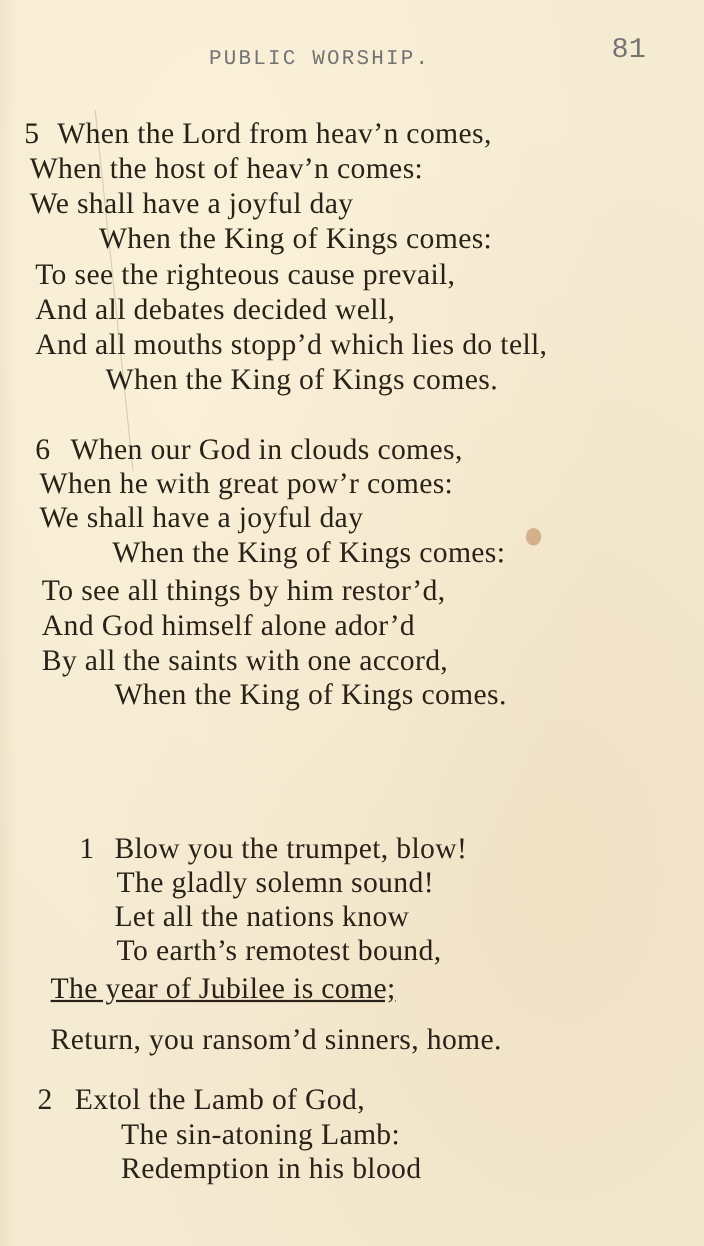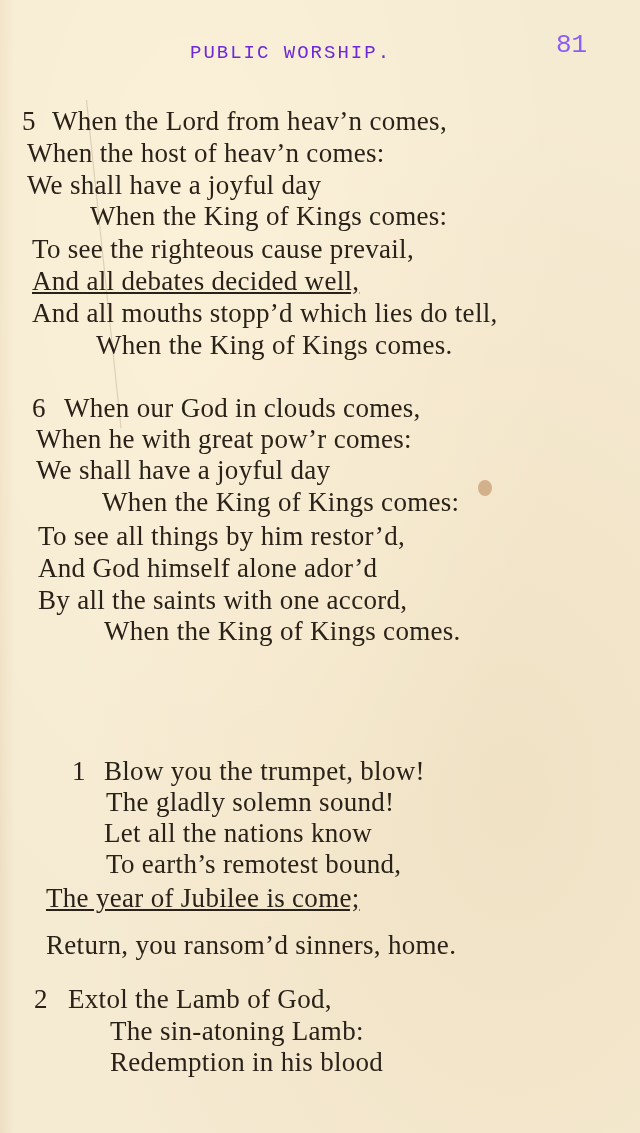--- a/index.html
+++ b/index.html
@@ -11,26 +11,26 @@
         radial-gradient(ellipse at 80% 70%, rgba(230,210,170,0.35), rgba(0,0,0,0) 60%),
         linear-gradient(90deg, rgba(210,190,150,0.25) 0px, rgba(0,0,0,0) 14px);
       position: relative;
       font-family: "Liberation Serif", "DejaVu Serif", serif;
       color: #2a2218;
     }
     .page { position: absolute; inset: 0; }
     .running-head {
       position: absolute; left: 190px; top: 42px;
       font-family: "Liberation Mono", "DejaVu Sans Mono", monospace;
-      font-size: 19px; letter-spacing: 2px; color: #6d28d9;
+      font-size: 19px; letter-spacing: 2px; color: #737373;
     }
     .page-number {
       position: absolute; left: 556px; top: 30px;
       font-family: "Liberation Mono", "DejaVu Sans Mono", monospace;
-      font-size: 26px; color: #8b5cf6;
+      font-size: 26px; color: #737373;
     }
     .line {
       position: absolute; white-space: nowrap;
       font-size: 27px; line-height: 30px; letter-spacing: 0.3px;
     }
     .hymn-title {
       position: absolute; left: 190px; top: 683px;
       font-size: 26px; letter-spacing: 1.5px; white-space: nowrap;
     }
     .stain {
@@ -52,21 +52,21 @@
   <div class="running-head">PUBLIC WORSHIP.</div>
   <div class="page-number">81</div>
 
   <div>
     <span class="line" style="left:22px; top:106px;">5</span>
     <span class="line" style="left:52px; top:106px;">When the Lord from heav’n comes,</span>
     <span class="line" style="left:27px; top:138px;">When the host of heav’n comes:</span>
     <span class="line" style="left:27px; top:170px;">We shall have a joyful day</span>
     <span class="line" style="left:90px; top:201px;">When the King of Kings comes:</span>
     <span class="line" style="left:32px; top:234px;">To see the righteous cause prevail,</span>
-    <span class="line" style="left:32px; top:266px;text-decoration:underline;">And all debates decided well,</span>
+    <span class="line" style="left:32px; top:266px;">And all debates decided well,</span>
     <span class="line" style="left:32px; top:298px;text-align:center;">And all mouths stopp’d which lies do tell,</span>
     <span class="line" style="left:96px; top:330px;">When the King of Kings comes.</span>
   </div>
 
   <div>
     <span class="line" style="left:32px; top:393px;">6</span>
     <span class="line" style="left:64px; top:393px;">When our God in clouds comes,</span>
     <span class="line" style="left:36px; top:424px;">When he with great pow’r comes:</span>
     <span class="line" style="left:36px; top:455px;">We shall have a joyful day</span>
     <span class="line" style="left:102px; top:487px;">When the King of Kings comes:</span>

